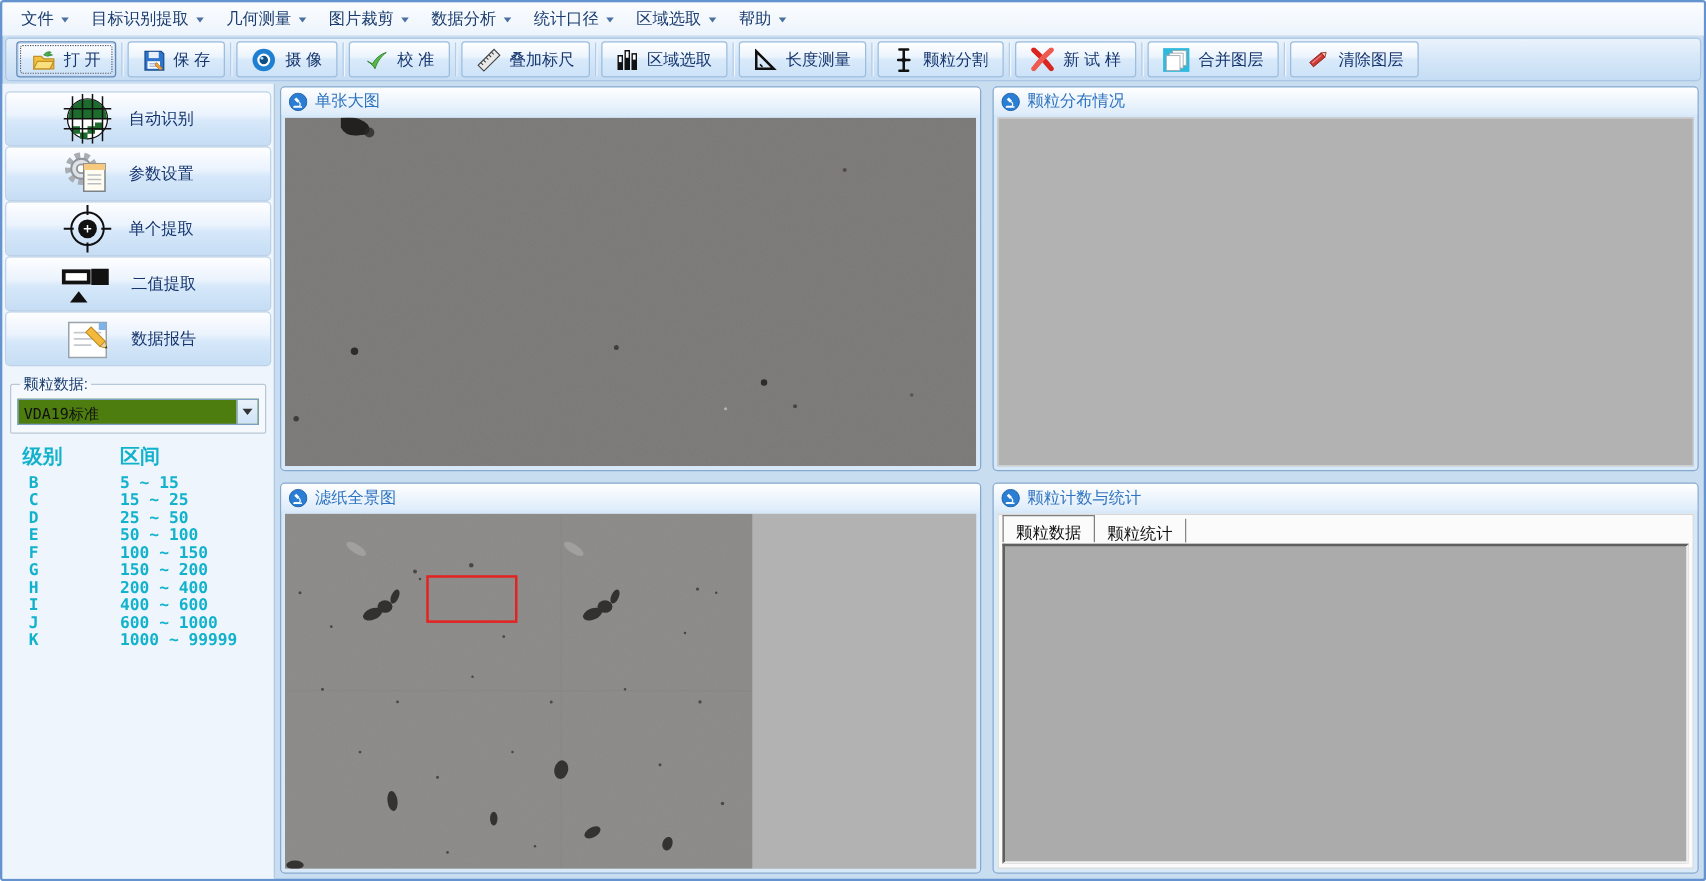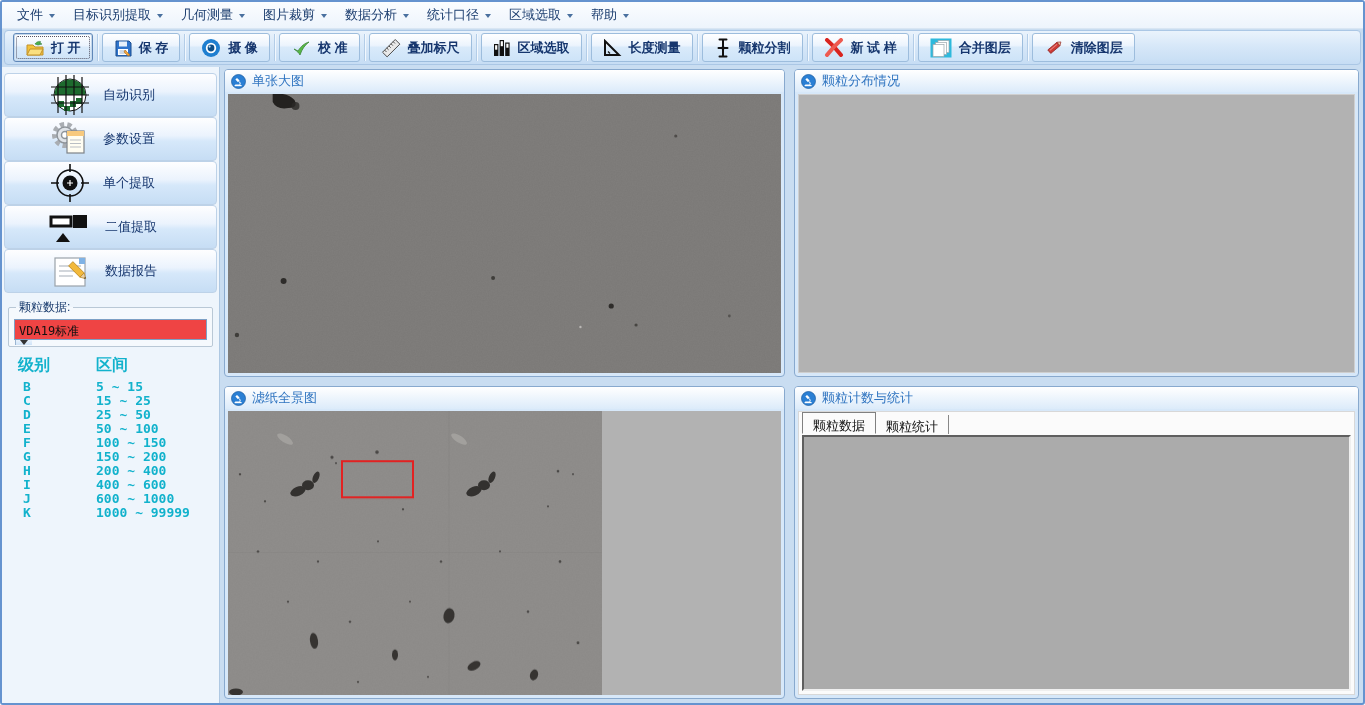--- a/index.html
+++ b/index.html
@@ -16,21 +16,21 @@
   .mcaret { width:0; height:0; border-left:3.5px solid transparent; border-right:3.5px solid transparent;
             border-top:4px solid #49709f; margin-top:2px; }
 
   
   .toolbar-wrap { flex:0 0 38px; padding:1px 2px 2px; }
   .toolbar { height:35px; background:linear-gradient(#eaf3fc,#d6e7f8 48%,#c6ddf4);
              border:1px solid #abc7e5; border-radius:4px; display:flex; align-items:center;
              padding:0 8px; }
   .tbtn { height:29px; display:flex; align-items:center; gap:7px; padding:0 11px;
           background:linear-gradient(180deg,#ffffff,#ecf4fd 42%,#d9eafa 50%,#cde3f8);
-          border:1px solid #9dbddd; border-radius:3px; font-weight:bold; font-size:13px;
+          border:1px solid #9dbddd; border-radius:3px; font-weight:normal; font-size:13px;
           color:#16366e; cursor:default; position:relative; white-space:nowrap; }
   .tbtn--focused { border-color:#5f87b8; box-shadow:0 0 0 1px #c4d8ec inset; }
   .tbtn--focused::after { content:""; position:absolute; inset:2px; border:1px dotted #556;
                           border-radius:2px; pointer-events:none; }
   .tsep { width:1px; height:27px; background:#b3cde8; box-shadow:1px 0 0 #f2f8fe; margin:0 4px; }
   .tbtn svg { flex:0 0 auto; }
 
   
   .content { flex:1; display:flex; min-height:0; }
 
@@ -46,21 +46,21 @@
   .sb-btn { height:44px; display:flex; align-items:center; gap:12px; padding-left:44px;
             background:linear-gradient(180deg,#fefeff,#ebf3fd 42%,#d6e8fa 55%,#c6ddf4);
             border:1px solid #bdd2e8; border-radius:4px; font-size:13px; color:#16366e; cursor:default; }
   .sb-btn svg { flex:0 0 auto; }
 
   fieldset.groupbox { border:1px solid #b9c8d6; border-radius:2px; margin:6px 4px 0;
                       background:#f5f9fd; padding:1px 2px 3px; }
   fieldset.groupbox legend { color:#1a3c6e; font-size:12px; padding:0 3px; margin-left:5px; }
   .calib-value { text-align:center; font-family:"DejaVu Serif", serif; font-weight:bold;
                  font-size:21px; color:#17396f; letter-spacing:1px; padding:1px 0 3px; }
-  .combo { display:flex; height:21px; margin:2px 3px 3px; border:1px solid #7da0c5; background:#ef4444;flex-direction:column; }
+  .combo { display:flex; height:21px; margin:2px 3px 3px; border:1px solid #7da0c5; background:#4d7c0f; }
   .combo-text { flex:1; font-size:12px; color:#111; padding:3px 0 0 4px;
                 font-family:"DejaVu Sans Mono", monospace; }
   .combo-btn { width:17px; background:linear-gradient(#e9f2fc,#cfe3f7); border-left:1px solid #9ab5d2;
                display:flex; align-items:center; justify-content:center; cursor:default; }
   .combo-arrow { width:0; height:0; border-left:4px solid transparent; border-right:4px solid transparent;
                  border-top:5px solid #333; }
 
   .levels { margin-top:8px; padding-left:14px; color:#12b2cc; }
   .lv-head { display:flex; font-weight:bold; font-size:16px; margin-bottom:4px; }
   .lv-head .c1 { width:78px; }

